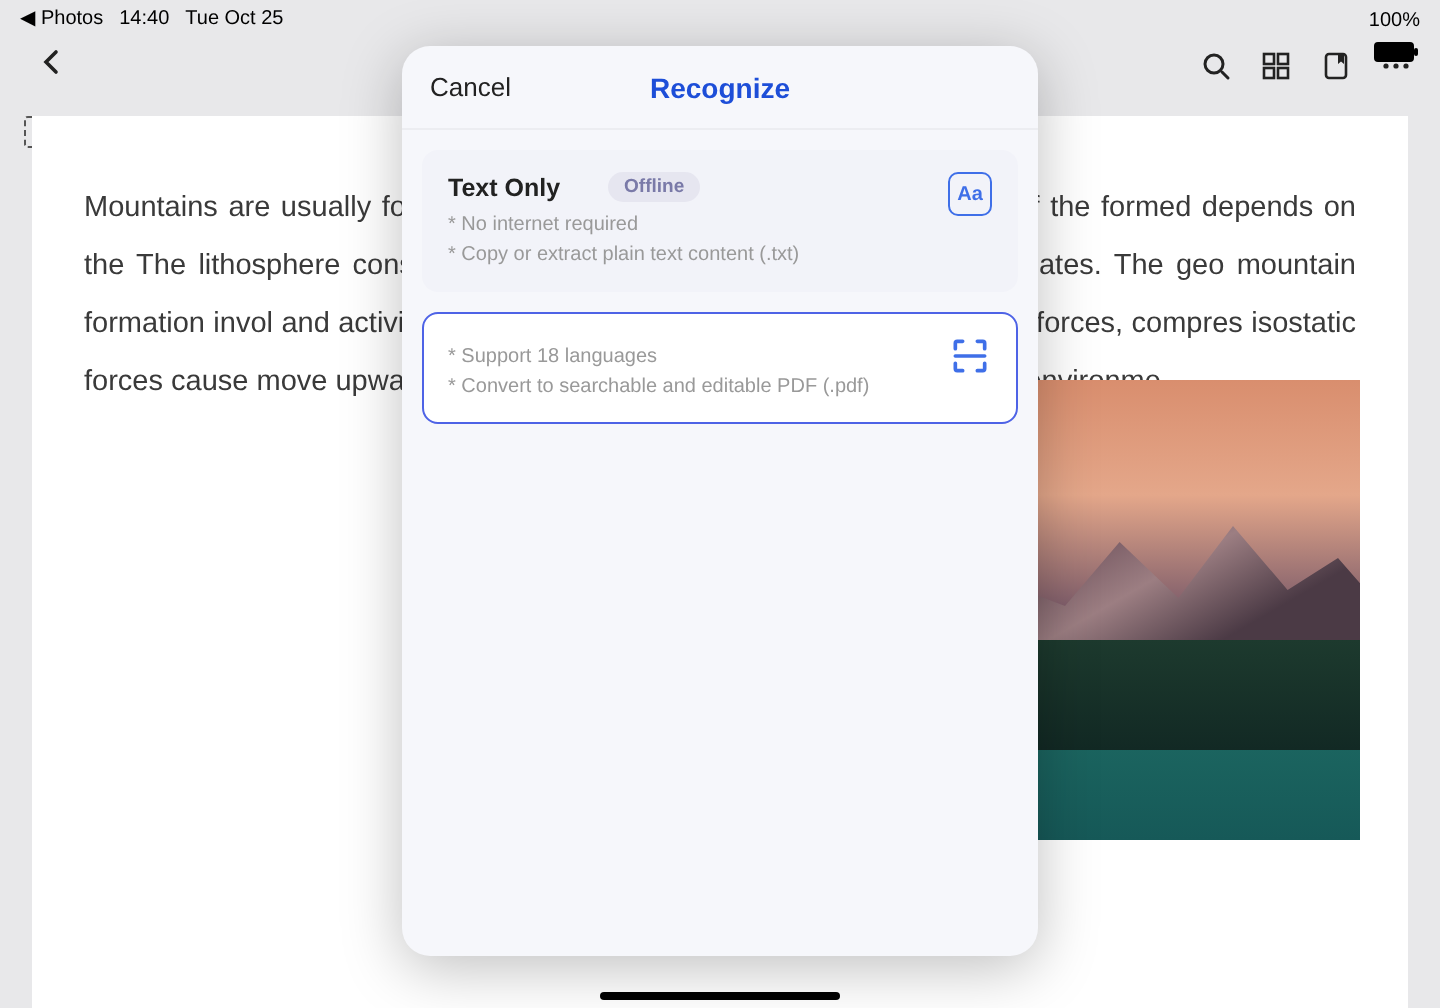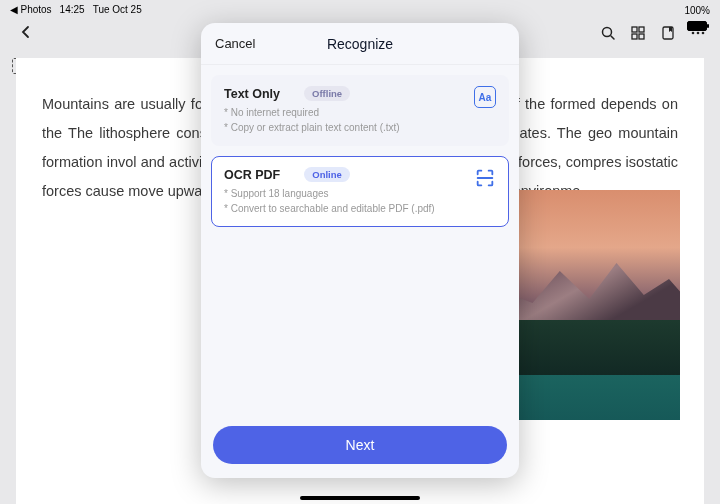--- a/index.html
+++ b/index.html
@@ -28,21 +28,21 @@
   .undo { position: absolute; right: 16px; top: 10px; font-size: 16px; color: #555; }
   .doc-page { background: #fff; flex: 1; margin: 0 2px; padding: 32px 26px 10px 26px; font-size: 14.5px; color: #3a3a3a; line-height: 2.0; text-align: justify; overflow: hidden; position: relative; }
   .photo { position: absolute; right: 24px; top: 132px; width: 190px; height: 230px; background: linear-gradient(to bottom, #d98e6e 0%, #e4a78a 25%, #7d5c6a 50%, #2e4a48 65%, #1b645f 80%, #165958 100%); overflow: hidden; }
   .photo .mtn { position: absolute; bottom: 85px; left: -10px; right: -10px; height: 80px; background: linear-gradient(150deg, #6a4d58 20%, #9c7e82 45%, #4b3a45 70%); clip-path: polygon(0 100%, 10% 45%, 25% 60%, 38% 20%, 52% 55%, 65% 10%, 78% 50%, 90% 30%, 100% 60%, 100% 100%); }
   .photo .trees { position: absolute; bottom: 45px; left: 0; right: 0; height: 55px; background: linear-gradient(to bottom, #1d3a2e, #122924); }
 
   
   .modal { position: absolute; left: 201px; top: 23px; width: 318px; height: 455px; background: #f6f7fb; border-radius: 14px; box-shadow: 0 6px 30px rgba(0,0,0,0.25); display: flex; flex-direction: column; overflow: hidden; }
   .modal-head { height: 42px; display: flex; align-items: center; position: relative; border-bottom: 1px solid rgba(0,0,0,0.04); }
   .modal-cancel { position: absolute; left: 14px; font-size: 13px; color: #222; }
-  .modal-title { margin: 0 auto; font-size: 14px; font-weight: 400; color: #0f172a; }
+  .modal-title { margin: 0 auto; font-size: 14px; font-weight: 700; color: #1d4ed8; }
   .modal-body { flex: 1; padding: 10px 10px 0 10px; }
   .option { background: #fff; border: 1px solid transparent; border-radius: 8px; padding: 10px 12px 10px 12px; margin-bottom: 10px; position: relative; }
   .option.selected { border: 1.5px solid #4e63e6; }
   .option.first { background: #f2f3f9; }
   .opt-row1 { display: flex; align-items: center; gap: 24px; }
   .opt-title { font-size: 12.5px; font-weight: 700; color: #222; }
   .badge { font-size: 9.5px; padding: 2px 8px; border-radius: 9px; font-weight: 700; }
   .badge.offline { background: #e6e6f0; color: #7a7aa8; }
   .badge.online { background: #e3e9fb; color: #4e63e6; }
   .opt-desc { margin-top: 4px; font-size: 10px; color: #999; line-height: 1.5; }
@@ -55,21 +55,21 @@
   .next-btn { width: 100%; height: 38px; border-radius: 19px; background: #4e63e6; color: #fff; font-size: 14px; font-weight: 500; display: flex; align-items: center; justify-content: center; border: none; }
 
   .home-ind { position: absolute; bottom: 4px; left: 50%; transform: translateX(-50%); width: 120px; height: 4px; background: #000; border-radius: 3px; }
 </style>
 </head>
 <body>
 
 <div class="status-bar">
   <div class="status-left">
     <span class="back-photos">◀ Photos</span>
-    <span>14:25</span>
+    <span>14:40</span>
     <span>Tue Oct 25</span>
   </div>
   <div class="status-right">
     <span>
       <svg width="13" height="10" viewBox="0 0 13 10">
           <path d="M6.5 9 L8 7.2 Q6.5 6 5 7.2 Z M3 5.2 Q6.5 2.2 10 5.2 L11.2 3.8 Q6.5 -0.3 1.8 3.8 Z" fill="#000"></path>
         </svg>
     </span>
     <span>100%</span>
     <span class="battery"></span>
@@ -153,35 +153,28 @@
         <span class="badge offline">Offline</span>
       </div>
       <div class="opt-desc">
         <div>* No internet required</div>
         <div>* Copy or extract plain text content (.txt)</div>
       </div>
       <div class="opt-icon aa">Aa</div>
     </div>
 
     <div class="option selected">
-      <div class="opt-row1">
-        <span class="opt-title">OCR PDF</span>
-        <span class="badge online">Online</span>
-      </div>
       <div class="opt-desc">
         <div>* Support 18 languages</div>
         <div>* Convert to searchable and editable PDF (.pdf)</div>
       </div>
       <div class="opt-icon scan">
         <svg viewBox="0 0 24 24">
             <path d="M4 8 V5 Q4 4 5 4 H8 M16 4 H19 Q20 4 20 5 V8 M20 16 V19 Q20 20 19 20 H16 M8 20 H5 Q4 20 4 19 V16" stroke="#3f6fe8" stroke-width="2" fill="none" stroke-linecap="round"></path>
             <path d="M4 12 H20" stroke="#3f6fe8" stroke-width="2" stroke-linecap="round"></path>
           </svg>
       </div>
     </div>
 
   </div>
-  <div class="modal-foot">
-    <button class="next-btn">Next</button>
-  </div>
 </div>
 
 <div class="home-ind"></div>
 
 </body></html>

